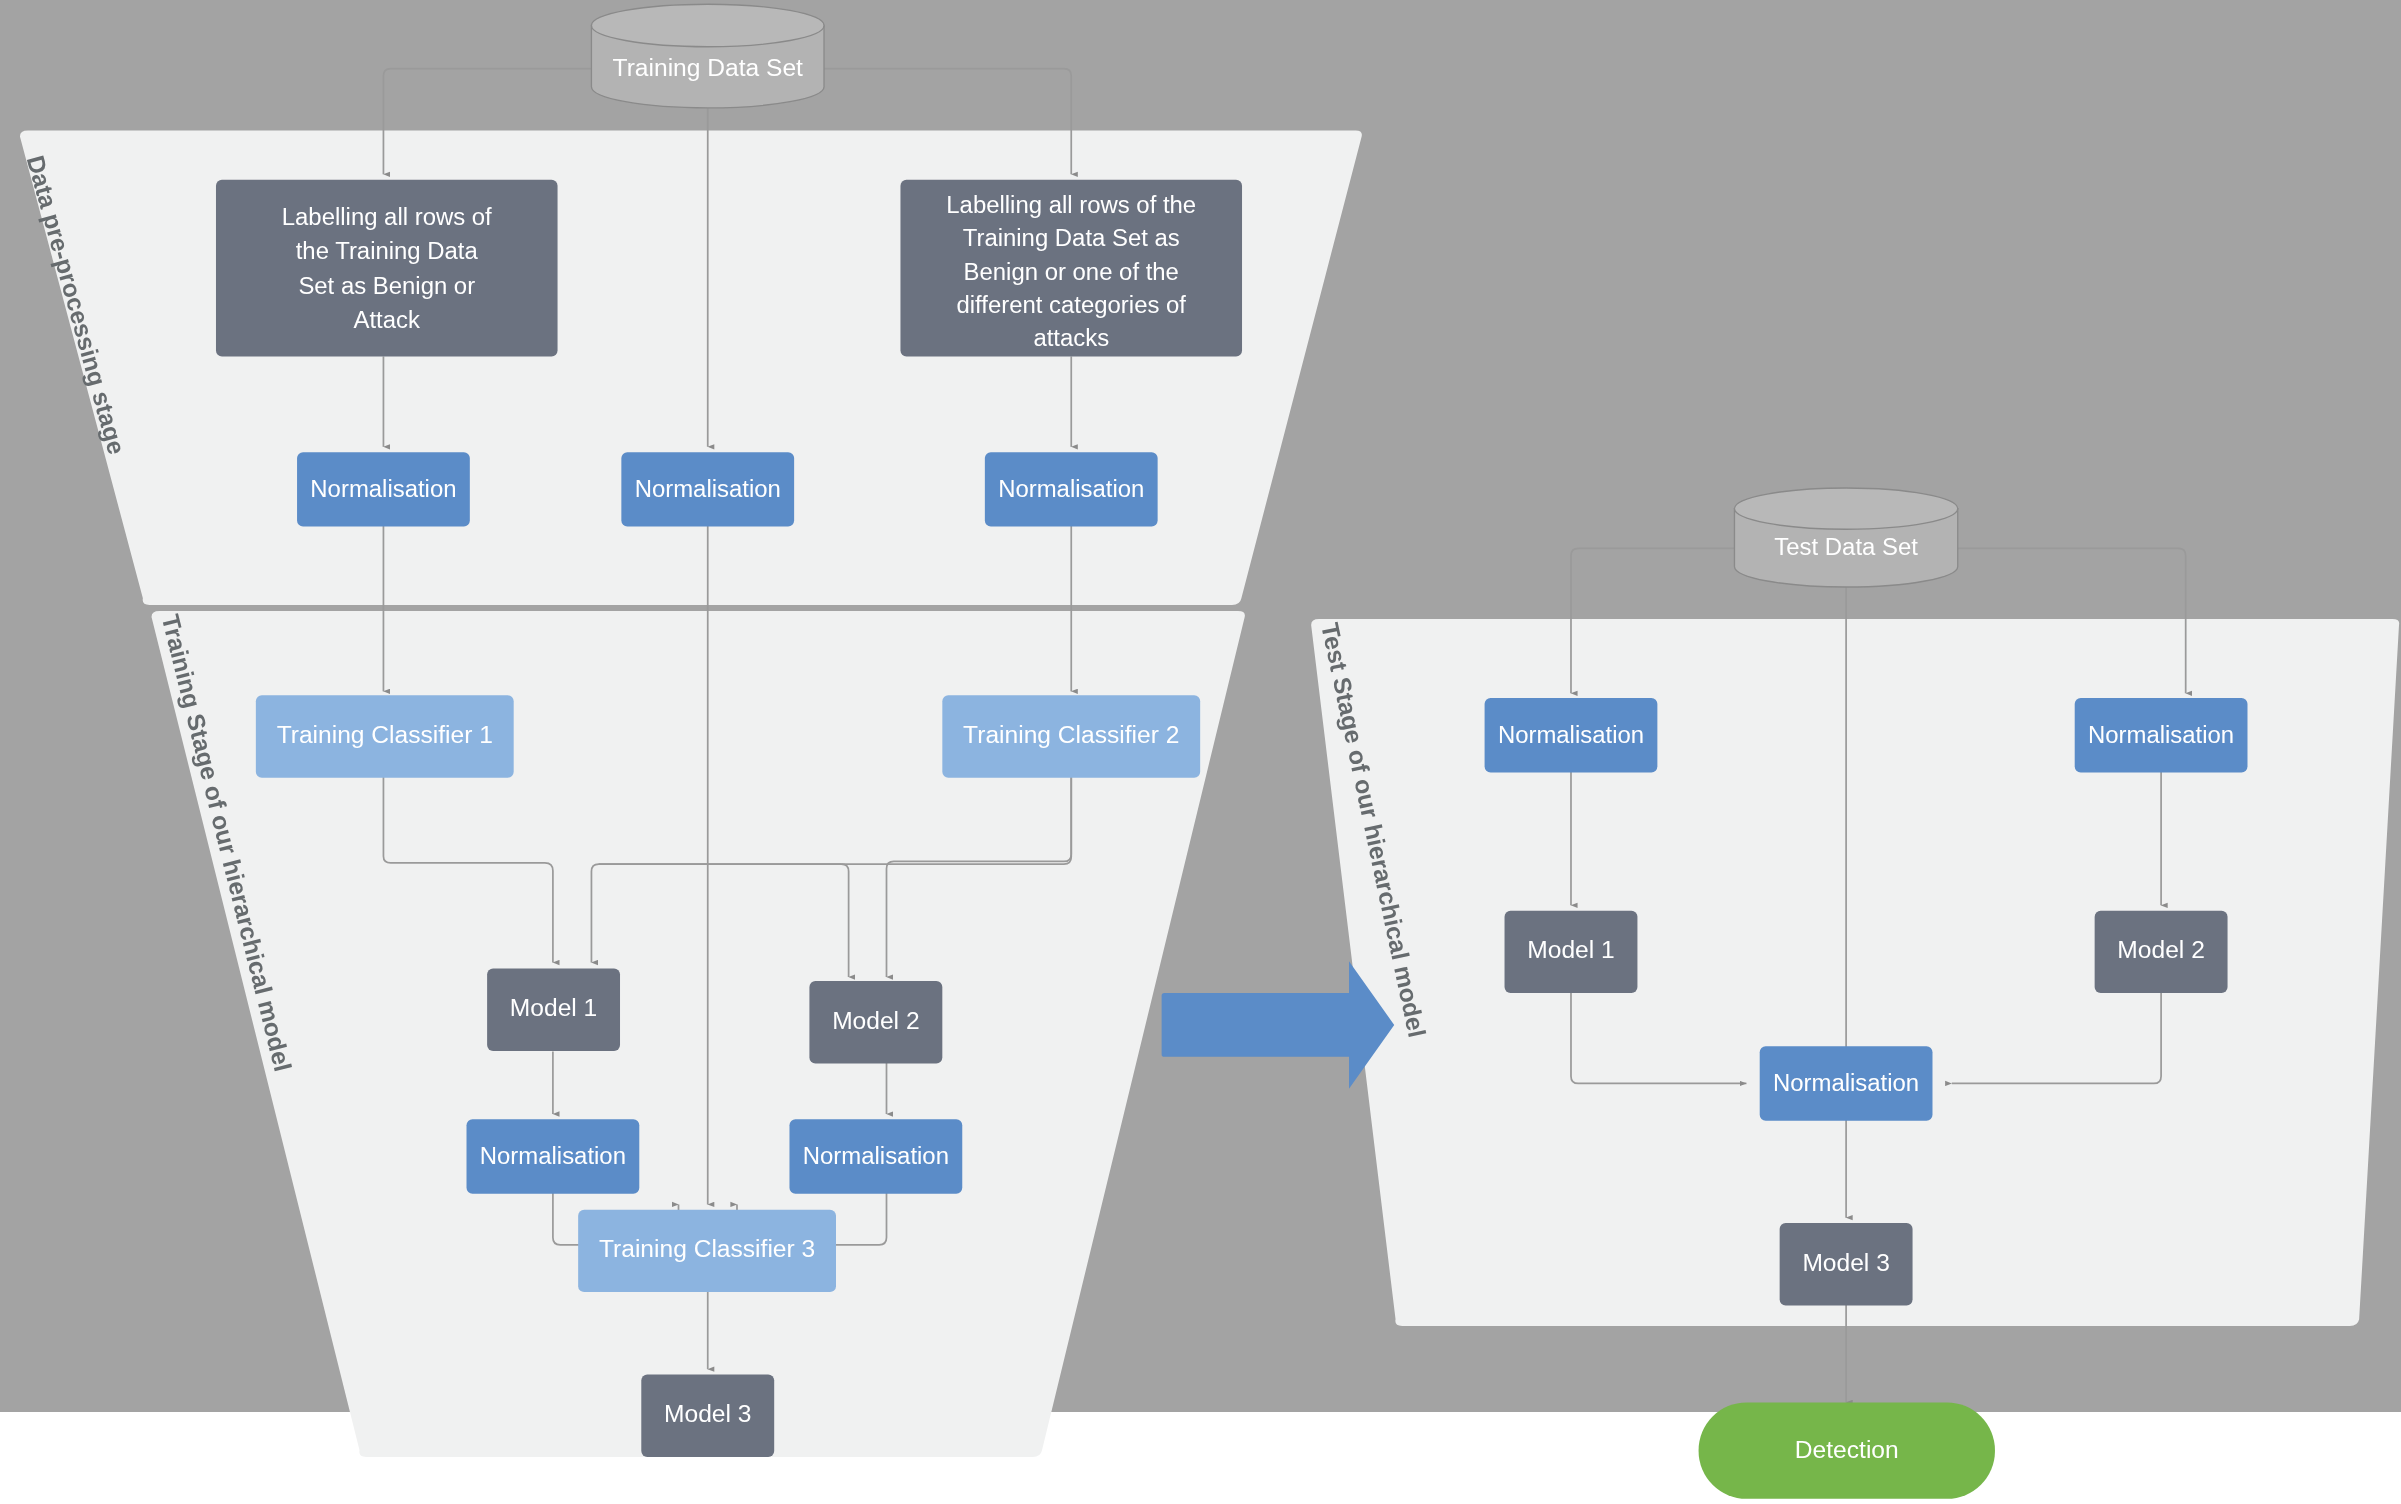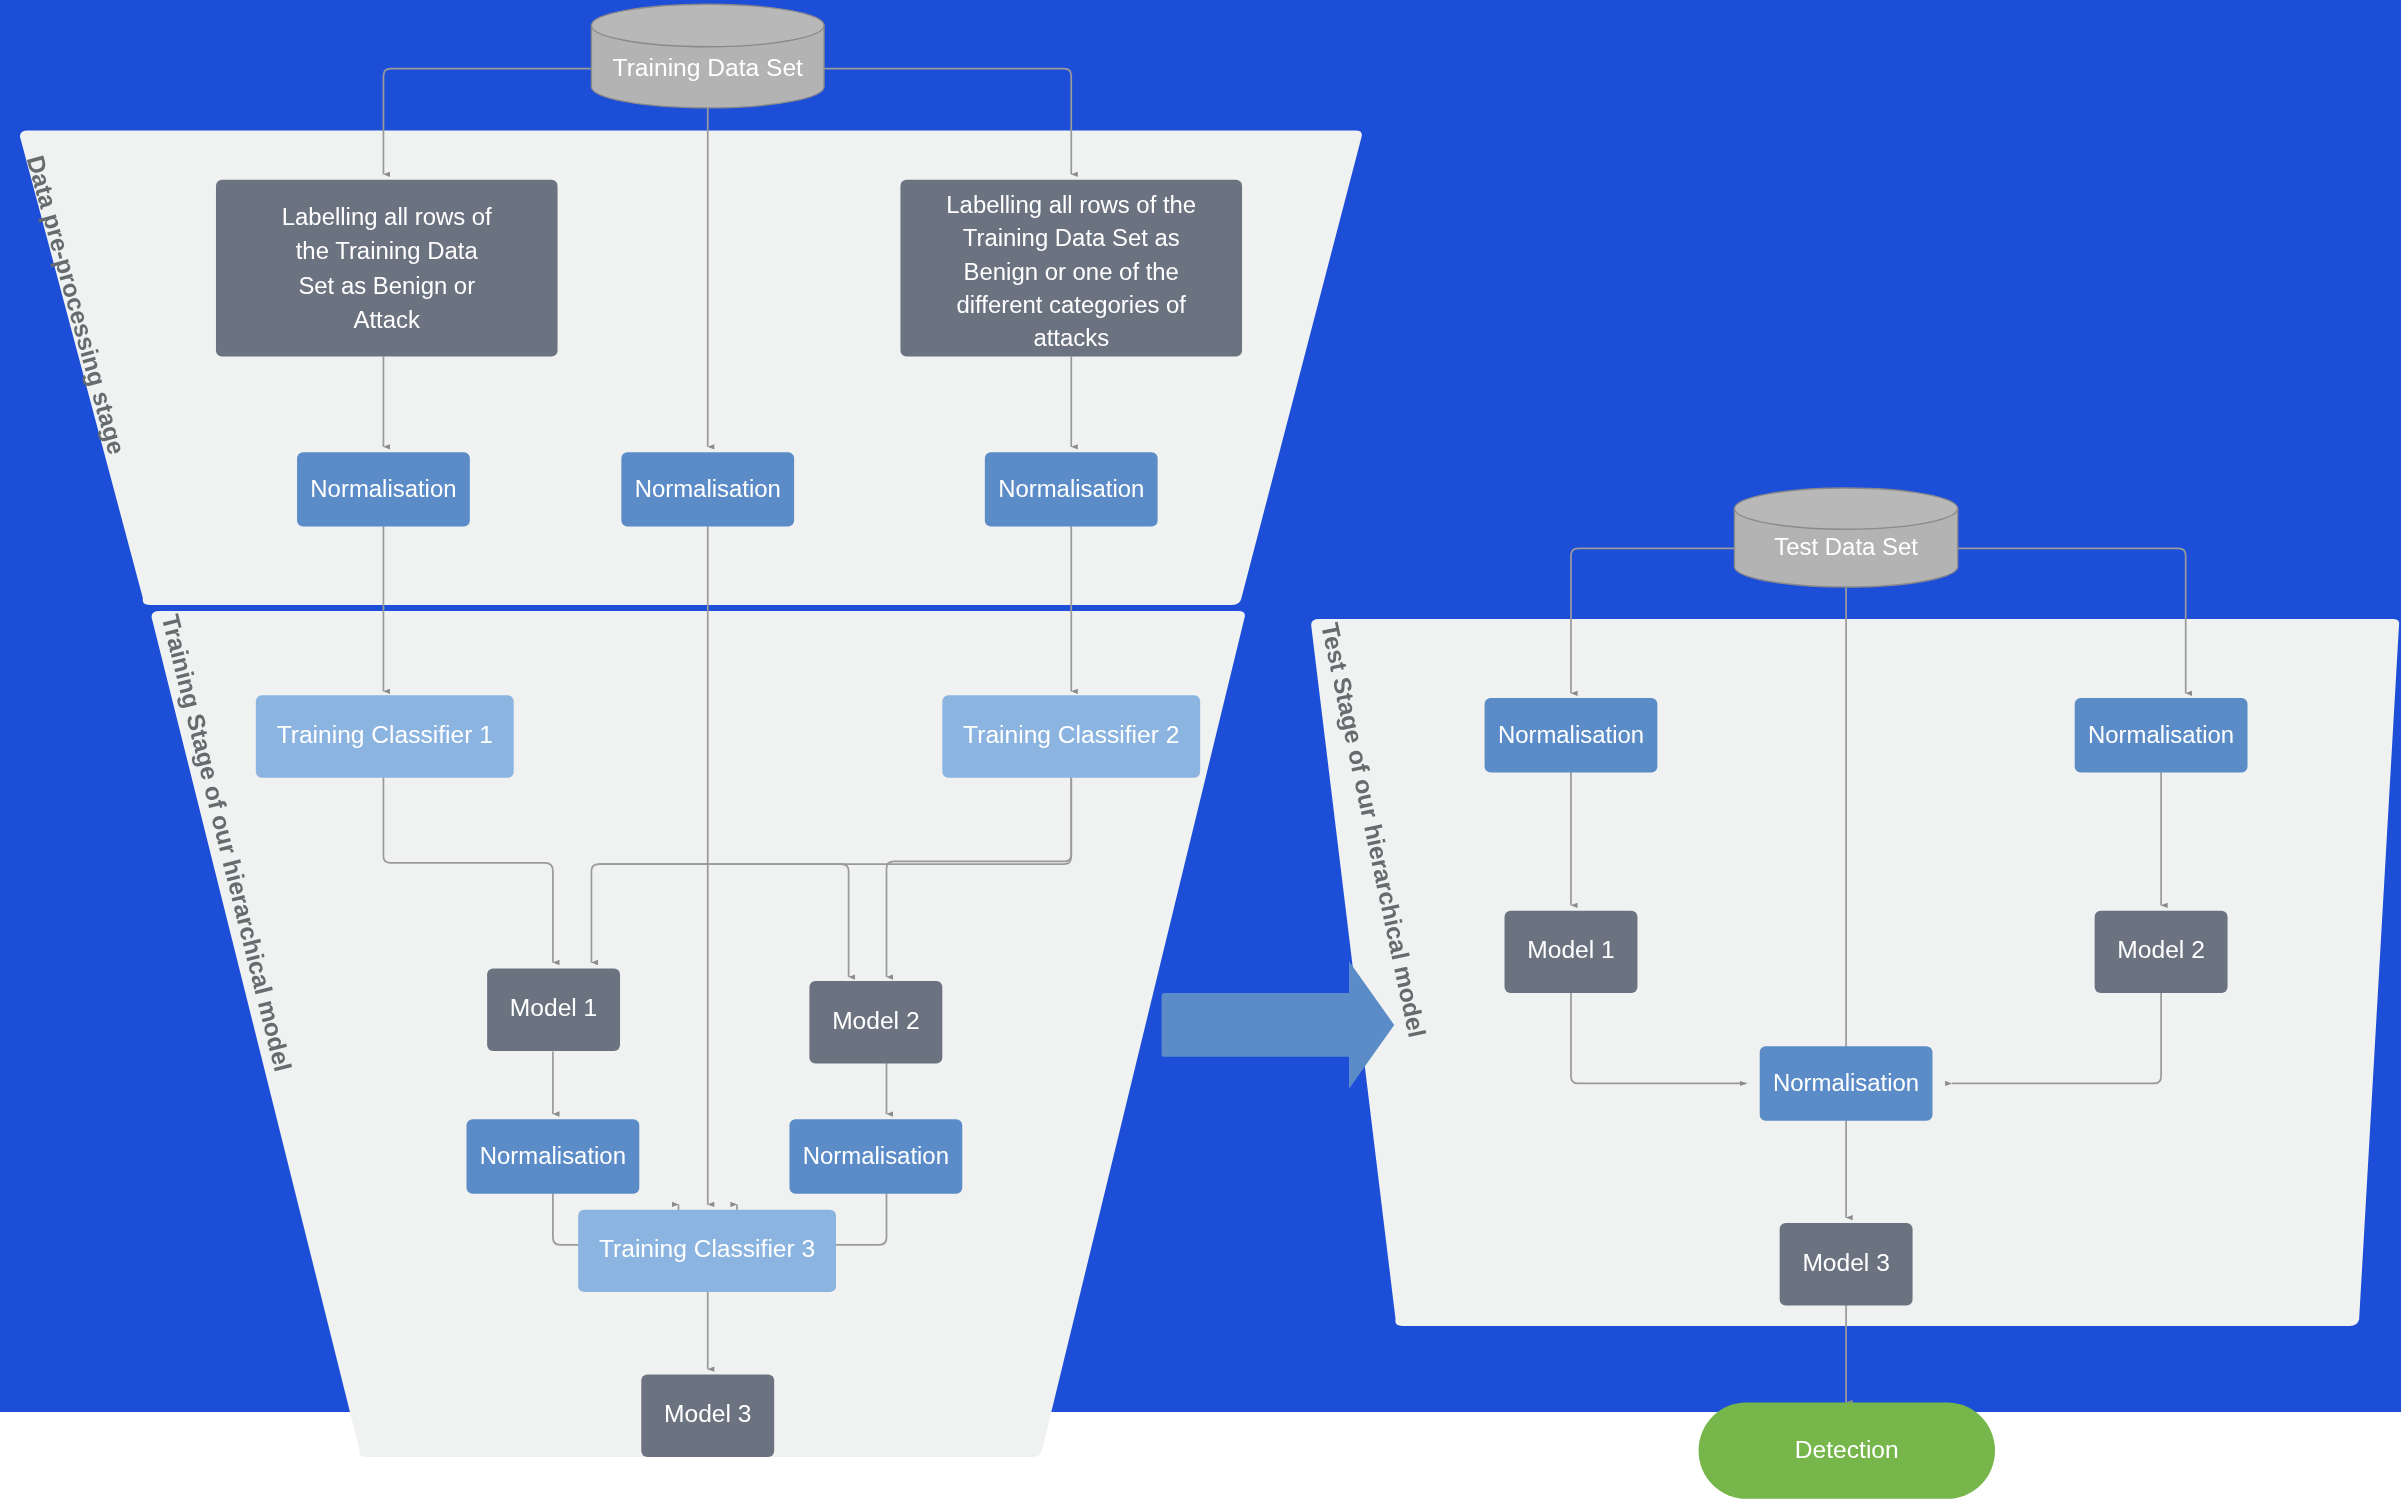--- a/index.html
+++ b/index.html
@@ -1,18 +1,18 @@
 <!DOCTYPE html>
 <html style="font-size:10.6px"><head>
 <meta charset="utf-8">
 <style>
   html,body{margin:0;padding:0;background:#ffffff;}
   body{width:2401px;height:1505px;overflow:hidden;
        font-family:"Liberation Sans", sans-serif;}
-  #stage{position:relative;width:2401px;height:1412px;background:#1d4ed8;}
+  #stage{position:relative;width:2401px;height:1412px;background:#a3a3a3;}
   svg#canvas{position:absolute;left:0;top:0;width:2401px;height:1505px;}
   .nodeLabel{fill:#ffffff;font-family:"Liberation Sans",sans-serif;
              text-anchor:middle;dominant-baseline:middle;}
   .stageLabel{fill:#666b6e;font-family:"Liberation Sans",sans-serif;
               font-weight:bold;text-anchor:start;}
   .cylLabel{fill:#ffffff;font-family:"Liberation Sans",sans-serif;
             text-anchor:middle;dominant-baseline:middle;}
 </style>
 </head>
 <body>

